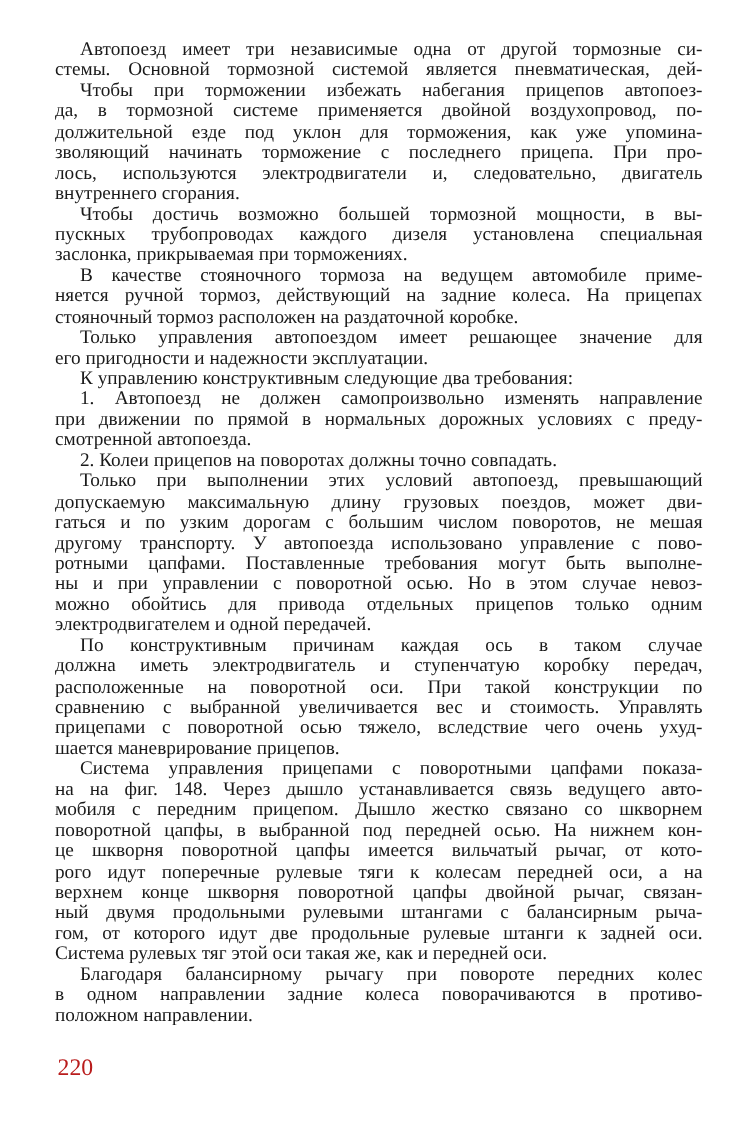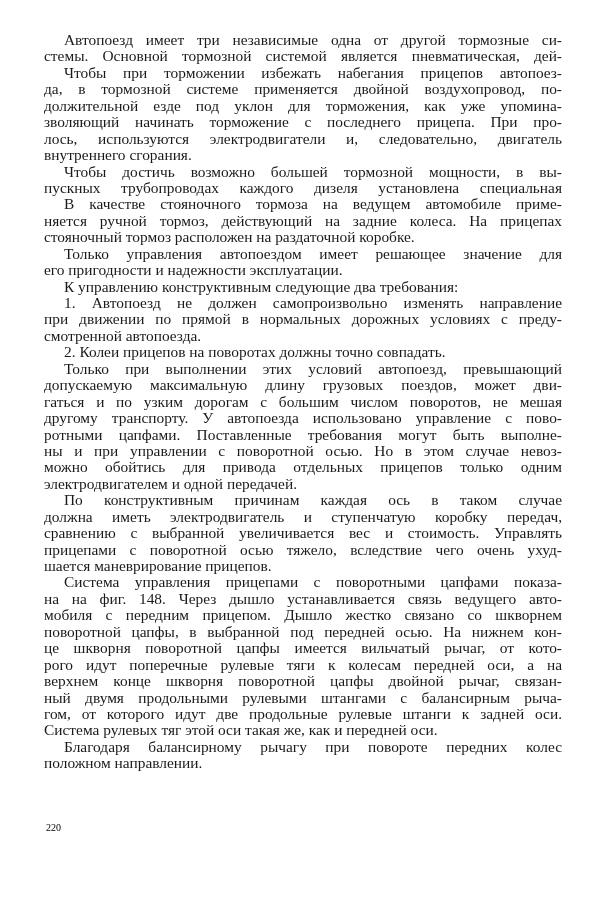--- a/index.html
+++ b/index.html
@@ -6,68 +6,71 @@
   body { width:600px; height:910px; position:relative; overflow:hidden; }
   .page {
     position:absolute; left:44px; top:32px; width:518px;
     font-family:"Liberation Serif","DejaVu Serif",serif;
     font-size:15.4px; line-height:16.45px; color:#1a1a1a;
   }
   .line { display:block; white-space:nowrap; text-align:justify; text-align-last:justify; height:16.45px; overflow:visible; }
   .line.indent { padding-left:20px; }
   .line.last { text-align-last:left; }
   .pagenum {
-    position:absolute; left:46px; top:822px;
+    position:absolute; left:46px; top:844px;
     font-family:"Liberation Serif","DejaVu Serif",serif;
-    font-size:10px; color:#000000;
+    font-size:19px; color:#b91c1c;
   }
 </style>
 </head>
 <body>
 
 <div class="page" id="page">
     <span class="line indent">Автопоезд имеет три независимые одна от другой тормозные си-</span>
     <span class="line">стемы. Основной тормозной системой является пневматическая, дей-</span>
     <span class="line indent">Чтобы при торможении избежать набегания прицепов автопоез-</span>
     <span class="line">да, в тормозной системе применяется двойной воздухопровод, по-</span>
     <span class="line">должительной езде под уклон для торможения, как уже упомина-</span>
     <span class="line">зволяющий начинать торможение с последнего прицепа. При про-</span>
     <span class="line">лось, используются электродвигатели и, следовательно, двигатель</span>
     <span class="line last">внутреннего сгорания.</span>
     <span class="line indent">Чтобы достичь возможно большей тормозной мощности, в вы-</span>
     <span class="line">пускных трубопроводах каждого дизеля установлена специальная</span>
+    <span class="line last">заслонка, прикрываемая при торможениях.</span>
     <span class="line indent">В качестве стояночного тормоза на ведущем автомобиле приме-</span>
     <span class="line">няется ручной тормоз, действующий на задние колеса. На прицепах</span>
     <span class="line last">стояночный тормоз расположен на раздаточной коробке.</span>
     <span class="line indent">Только управления автопоездом имеет решающее значение для</span>
     <span class="line last">его пригодности и надежности эксплуатации.</span>
     <span class="line indent last">К управлению конструктивным следующие два требования:</span>
     <span class="line indent">1. Автопоезд не должен самопроизвольно изменять направление</span>
     <span class="line">при движении по прямой в нормальных дорожных условиях с преду-</span>
     <span class="line last">смотренной автопоезда.</span>
     <span class="line indent last">2. Колеи прицепов на поворотах должны точно совпадать.</span>
     <span class="line indent">Только при выполнении этих условий автопоезд, превышающий</span>
     <span class="line">допускаемую максимальную длину грузовых поездов, может дви-</span>
     <span class="line">гаться и по узким дорогам с большим числом поворотов, не мешая</span>
     <span class="line">другому транспорту. У автопоезда использовано управление с пово-</span>
     <span class="line">ротными цапфами. Поставленные требования могут быть выполне-</span>
     <span class="line">ны и при управлении с поворотной осью. Но в этом случае невоз-</span>
     <span class="line">можно обойтись для привода отдельных прицепов только одним</span>
     <span class="line last">электродвигателем и одной передачей.</span>
     <span class="line indent">По конструктивным причинам каждая ось в таком случае</span>
     <span class="line">должна иметь электродвигатель и ступенчатую коробку передач,</span>
+    <span class="line">расположенные на поворотной оси. При такой конструкции по</span>
     <span class="line">сравнению с выбранной увеличивается вес и стоимость. Управлять</span>
     <span class="line">прицепами с поворотной осью тяжело, вследствие чего очень ухуд-</span>
     <span class="line last">шается маневрирование прицепов.</span>
     <span class="line indent">Система управления прицепами с поворотными цапфами показа-</span>
     <span class="line">на на фиг. 148. Через дышло устанавливается связь ведущего авто-</span>
     <span class="line">мобиля с передним прицепом. Дышло жестко связано со шкворнем</span>
     <span class="line">поворотной цапфы, в выбранной под передней осью. На нижнем кон-</span>
     <span class="line">це шкворня поворотной цапфы имеется вильчатый рычаг, от кото-</span>
     <span class="line">рого идут поперечные рулевые тяги к колесам передней оси, а на</span>
     <span class="line">верхнем конце шкворня поворотной цапфы двойной рычаг, связан-</span>
     <span class="line">ный двумя продольными рулевыми штангами с балансирным рыча-</span>
     <span class="line">гом, от которого идут две продольные рулевые штанги к задней оси.</span>
     <span class="line last">Система рулевых тяг этой оси такая же, как и передней оси.</span>
     <span class="line indent">Благодаря балансирному рычагу при повороте передних колес</span>
+    <span class="line">в одном направлении задние колеса поворачиваются в противо-</span>
     <span class="line last">положном направлении.</span>
   </div>
 <div class="pagenum">220</div>
 
 </body></html>

